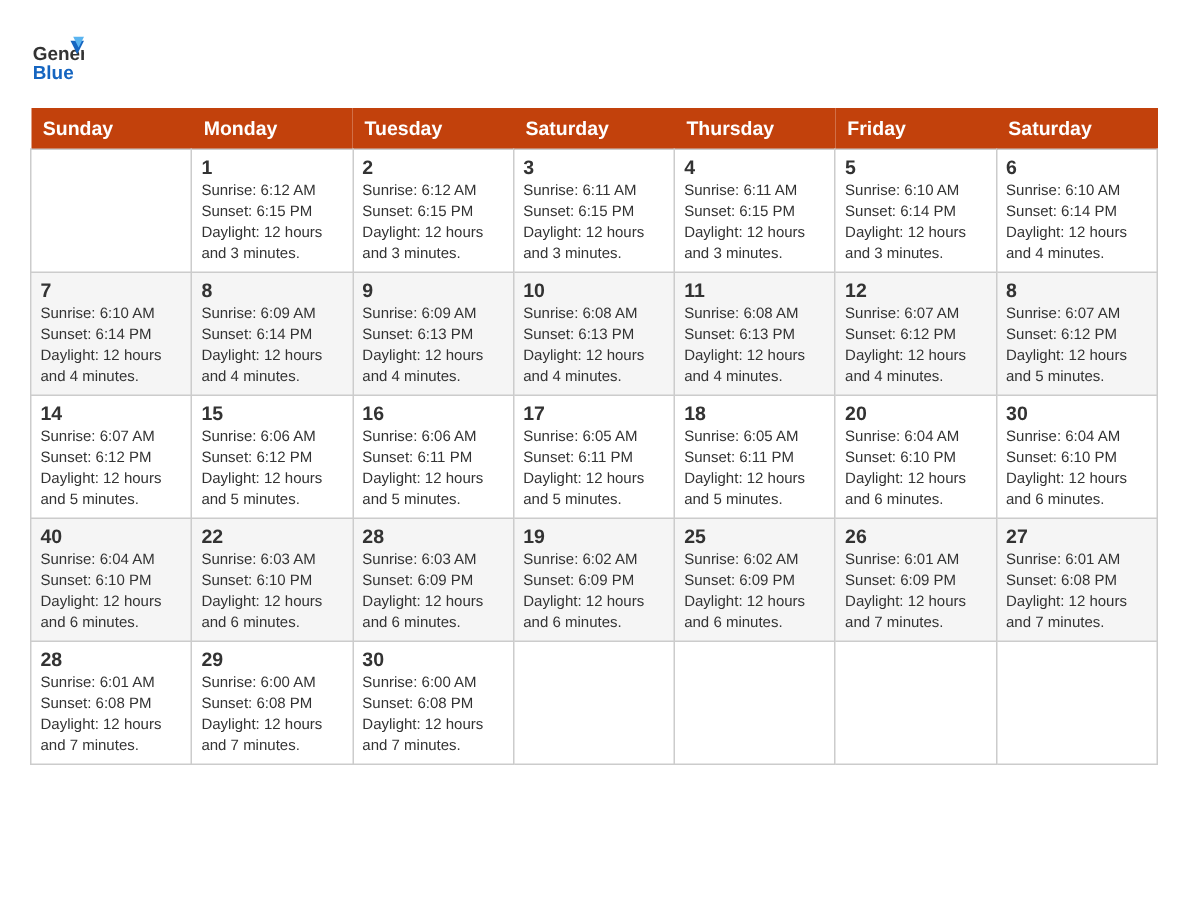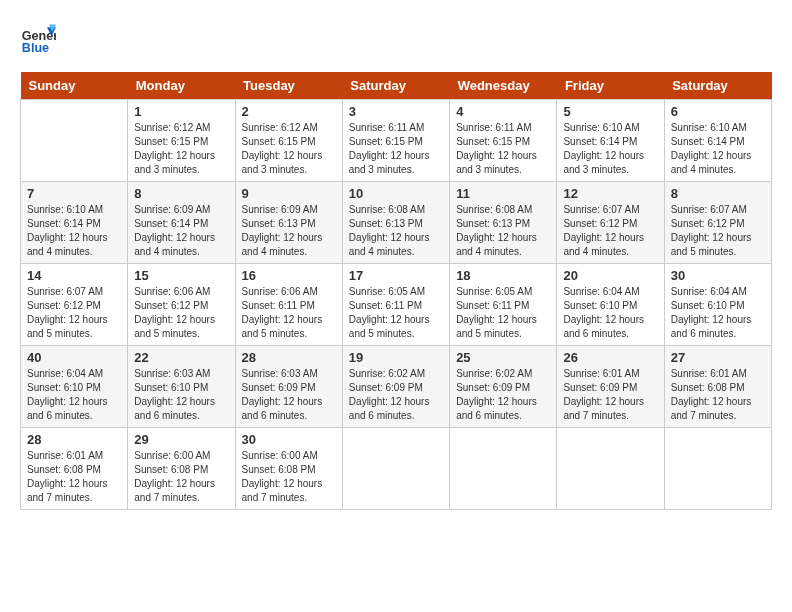--- a/index.html
+++ b/index.html
@@ -98,21 +98,21 @@
   </div>
 </div>
 
 <table>
   <thead>
     <tr>
     <th>Sunday</th>
         <th>Monday</th>
         <th>Tuesday</th>
         <th>Saturday</th>
-        <th>Wednesday</th>
+        <th>Thursday</th>
         <th>Friday</th>
         <th>Saturday</th>
       </tr>
   </thead>
   <tbody id="calendar-body">
   <tr>
         <td class="empty-cell"></td>
         <td>
           <span class="day-number">1</span>
           <div class="day-info" style="white-space: pre-line;">Sunrise: 6:12 AM

